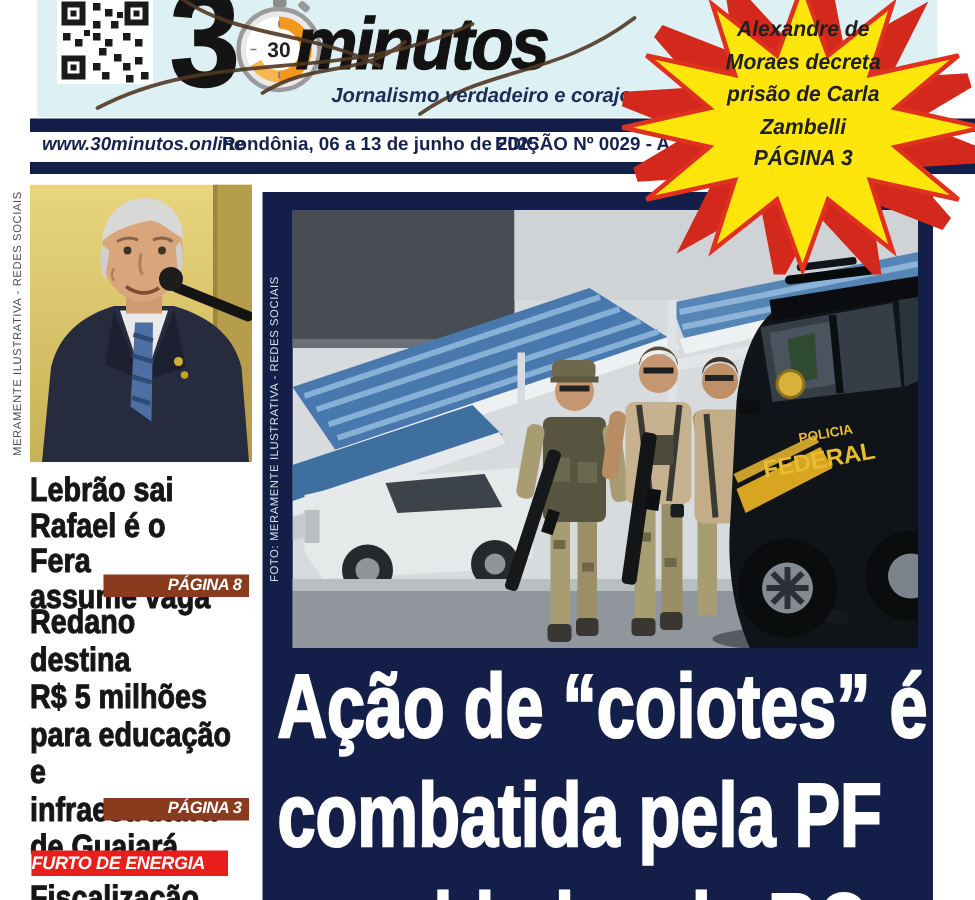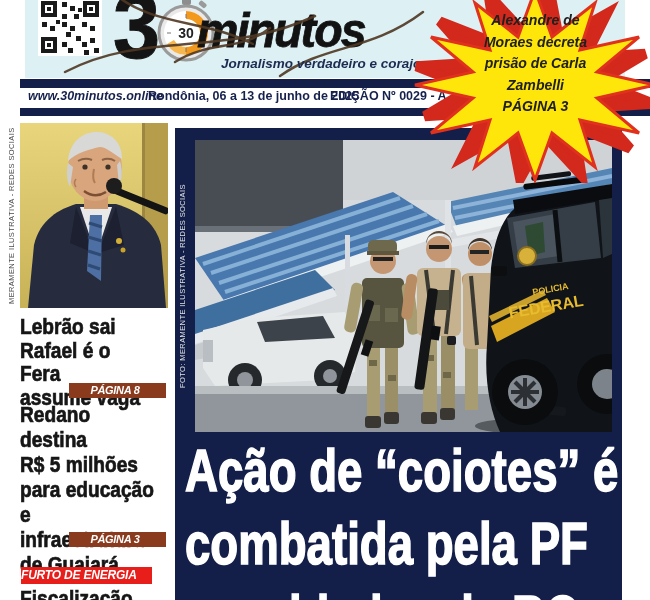--- a/index.html
+++ b/index.html
@@ -36,21 +36,21 @@
 
   
   .vcap{writing-mode:vertical-rl;transform:rotate(180deg);font-size:7.5px;letter-spacing:.4px;
         display:flex;align-items:center;justify-content:center;}
   .lcap{left:7px;top:123px;height:185px;color:#4a4a4a;}
   .portrait{left:20px;top:123px;}
   .lhead{left:20px;width:160px;font-size:22.5px;line-height:23.5px;font-weight:700;color:var(--ink,#161616);
         white-space:pre-line;transform:scaleX(.85);transform-origin:left top;-webkit-text-stroke:.7px currentColor;}
   .h1{top:315px;} .h2{top:402px;line-height:25px;}
   .pgbar{left:69px;width:97px;height:15px;background:var(--brown,#8a3a1d);color:#fff;font-size:11px;
-        font-weight:700;font-style:italic;text-align:center;padding-right:5px;line-height:15px;
+        font-weight:700;font-style:italic;text-align:right;padding-right:5px;line-height:15px;
         letter-spacing:-.3px;}
   .pg8{top:383px;} .pg3{top:532px;}
   .redbar{left:21px;top:567px;width:131px;height:17px;background:var(--red,#e81e1a);color:#fff;
         font-size:12px;font-weight:700;line-height:17px;letter-spacing:-.2px;
         font-style:italic;}
   .partial{left:20px;top:586px;font-size:22.5px;font-weight:700;color:var(--ink,#161616);
         transform:scaleX(.85);transform-origin:left top;-webkit-text-stroke:.7px currentColor;}
 
   
   .mainblock{left:175px;top:128px;width:447px;height:472px;background:var(--navy,#131f49);overflow:hidden;}

